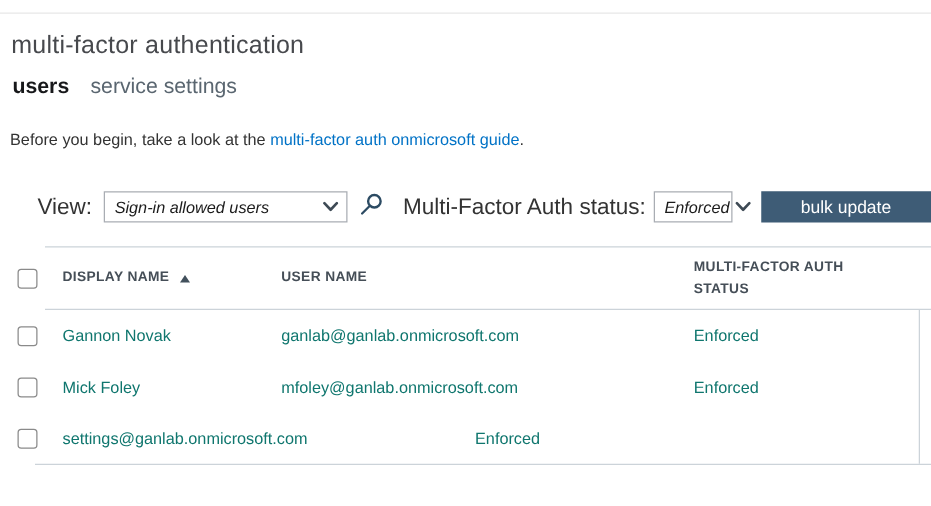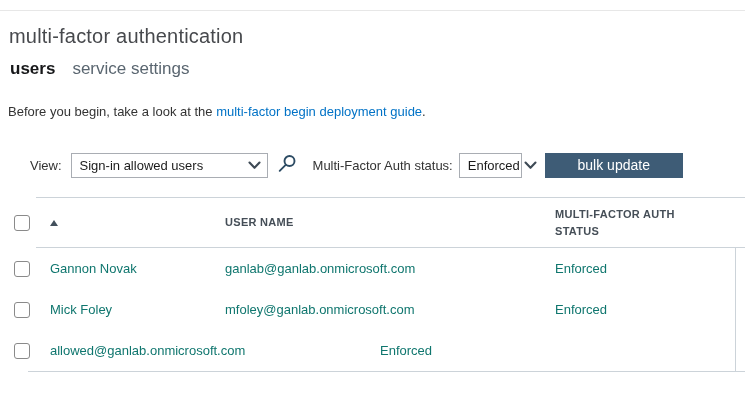--- a/index.html
+++ b/index.html
@@ -28,25 +28,25 @@
   .tab.inactive { color: #5a6670; font-weight: 400; }
   .intro {
     position: absolute; left: 8px; top: 104px;
     font-size: 13px; color: #333;
   }
   .intro a { color: #0072c6; text-decoration: none; cursor: pointer; }
   .controls {
     position: absolute; left: 30px; top: 148px; right: 0; height: 34px;
     display: flex; align-items: center;
   }
-  .ctl-label { font-size: 13px; color: #333; white-space: nowrap; }
+  .ctl-label { font-size: 18px; color: #333; white-space: nowrap; }
   .select {
     height: 25px; border: 1px solid #a9adb3; background: #fff;
     display: flex; align-items: center; justify-content: space-between;
-    padding: 0 6px 0 8px; font-size: 13px; color: #1b1b1b; cursor: pointer;
+    padding: 0 6px 0 8px; font-size: 13px; color: #1b1b1b; cursor: pointer; font-style: italic;
   }
   .select-view { width: 197px; margin-left: 9px; }
   .select-status { width: 63px; margin-left: 6px; padding-right: 4px; }
   .chevron-down { flex: 0 0 auto; margin-left: 4px; }
   .search-btn {
     margin-left: 8px; width: 22px; height: 24px;
     display: flex; align-items: center; justify-content: center;
     background: transparent; border: none; cursor: pointer;
   }
   .status-label { margin-left: 15px; }
@@ -98,21 +98,21 @@
 
 <div class="top-rule"></div>
 
 <h1 class="page-title">multi-factor authentication</h1>
 
 <nav class="tabs">
   <span class="tab active">users</span>
   <span class="tab inactive">service settings</span>
 </nav>
 
-<p class="intro"><span>Before you begin, take a look at the </span><a>multi-factor begin deployment guide</a><span>.</span></p>
+<p class="intro"><span>Before you begin, take a look at the </span><a>multi-factor auth onmicrosoft guide</a><span>.</span></p>
 
 <div class="controls">
   <span class="ctl-label">View:</span>
 
   <div class="select select-view" role="combobox">
     <span>Sign-in allowed users</span>
     <span class="chevron-down">
       <svg width="13" height="9" viewBox="0 0 13 9">
           <polyline points="1.5,1.5 6.5,6.8 11.5,1.5" fill="none" stroke="#3e4a55" stroke-width="2.1" stroke-linecap="round" stroke-linejoin="round"></polyline>
         </svg>
@@ -144,20 +144,21 @@
 
 <div class="table">
   <div class="t-line top"></div>
 
   <div class="t-header">
     <div class="cell-cb">
       <input type="checkbox" style="">
     </div>
     <div class="cell-name hcell">
       <span class="sort-wrap">
+        <span>DISPLAY NAME</span>
         <span class="sort-asc-icon"></span>
       </span>
     </div>
     <div class="cell-user hcell">
       <span>USER NAME</span>
     </div>
     <div class="cell-status hcell">
       <span class="hcell-status" style="display:inline-block">MULTI-FACTOR AUTH STATUS</span>
     </div>
   </div>
@@ -179,19 +180,19 @@
       </div>
     <div class="cell-name">Mick Foley</div>
     <div class="cell-user">mfoley@ganlab.onmicrosoft.com</div>
     <div class="cell-status">Enforced</div>
   </div>
 
   <div class="t-row">
     <div class="cell-cb">
         <input type="checkbox" style="">
       </div>
-    <div class="cell-user">allowed@ganlab.onmicrosoft.com</div>
+    <div class="cell-user">settings@ganlab.onmicrosoft.com</div>
     <div class="cell-status">Enforced</div>
   </div>
 
   <div class="t-vdivider"></div>
   <div class="t-line bottom"></div>
 </div>
 
 </body></html>

